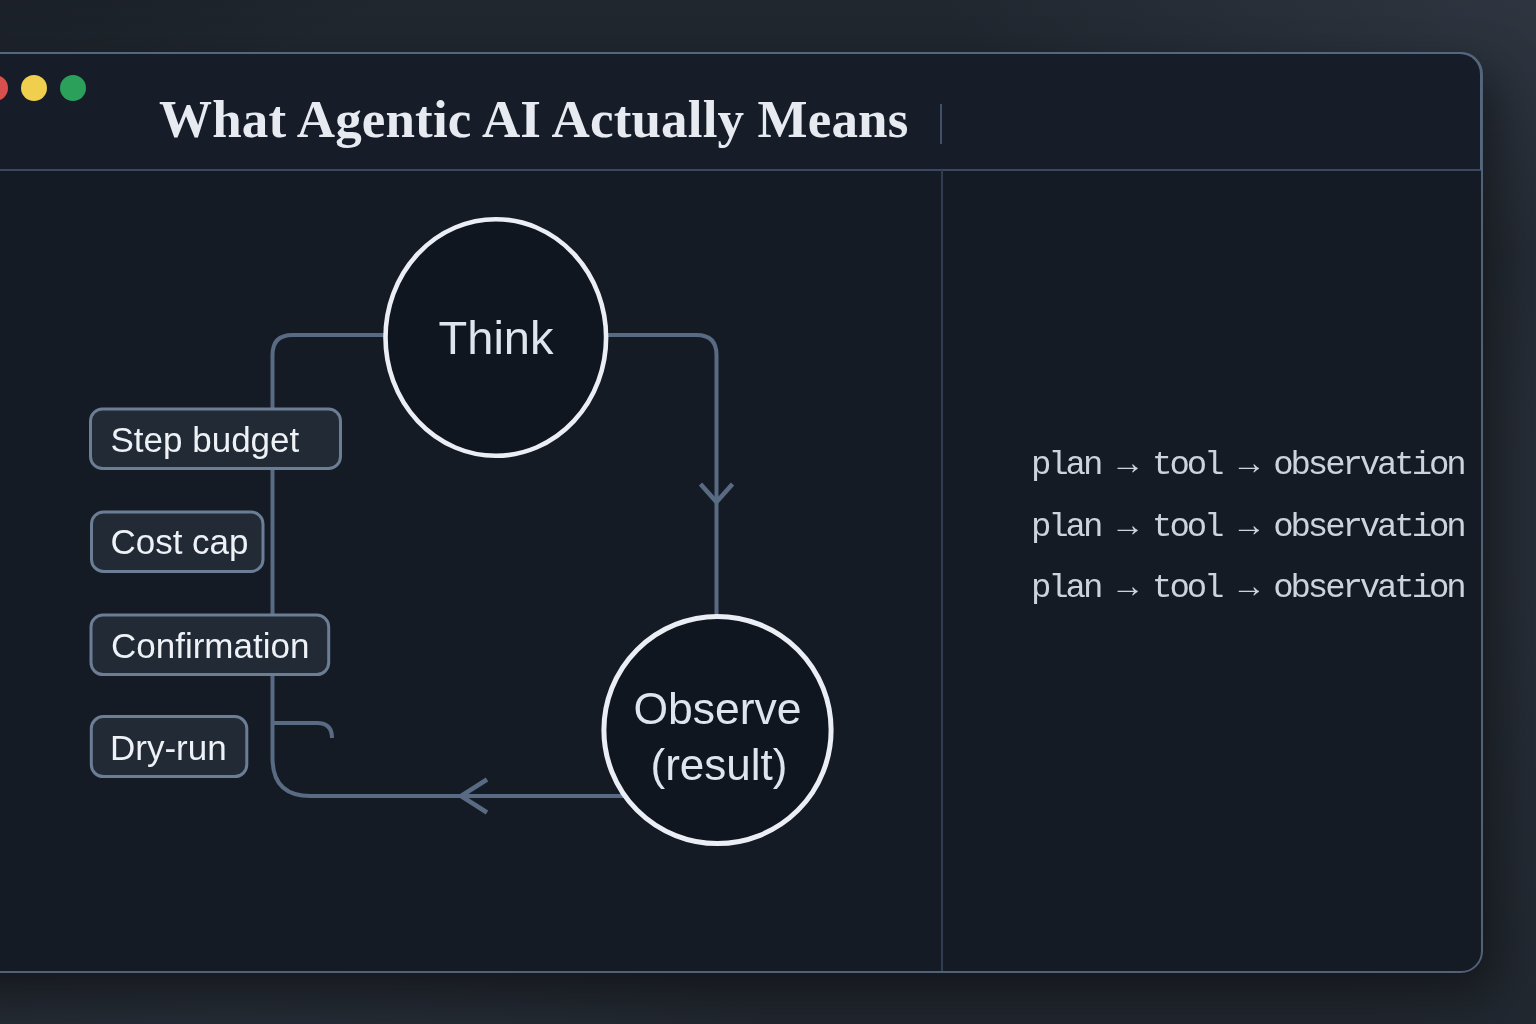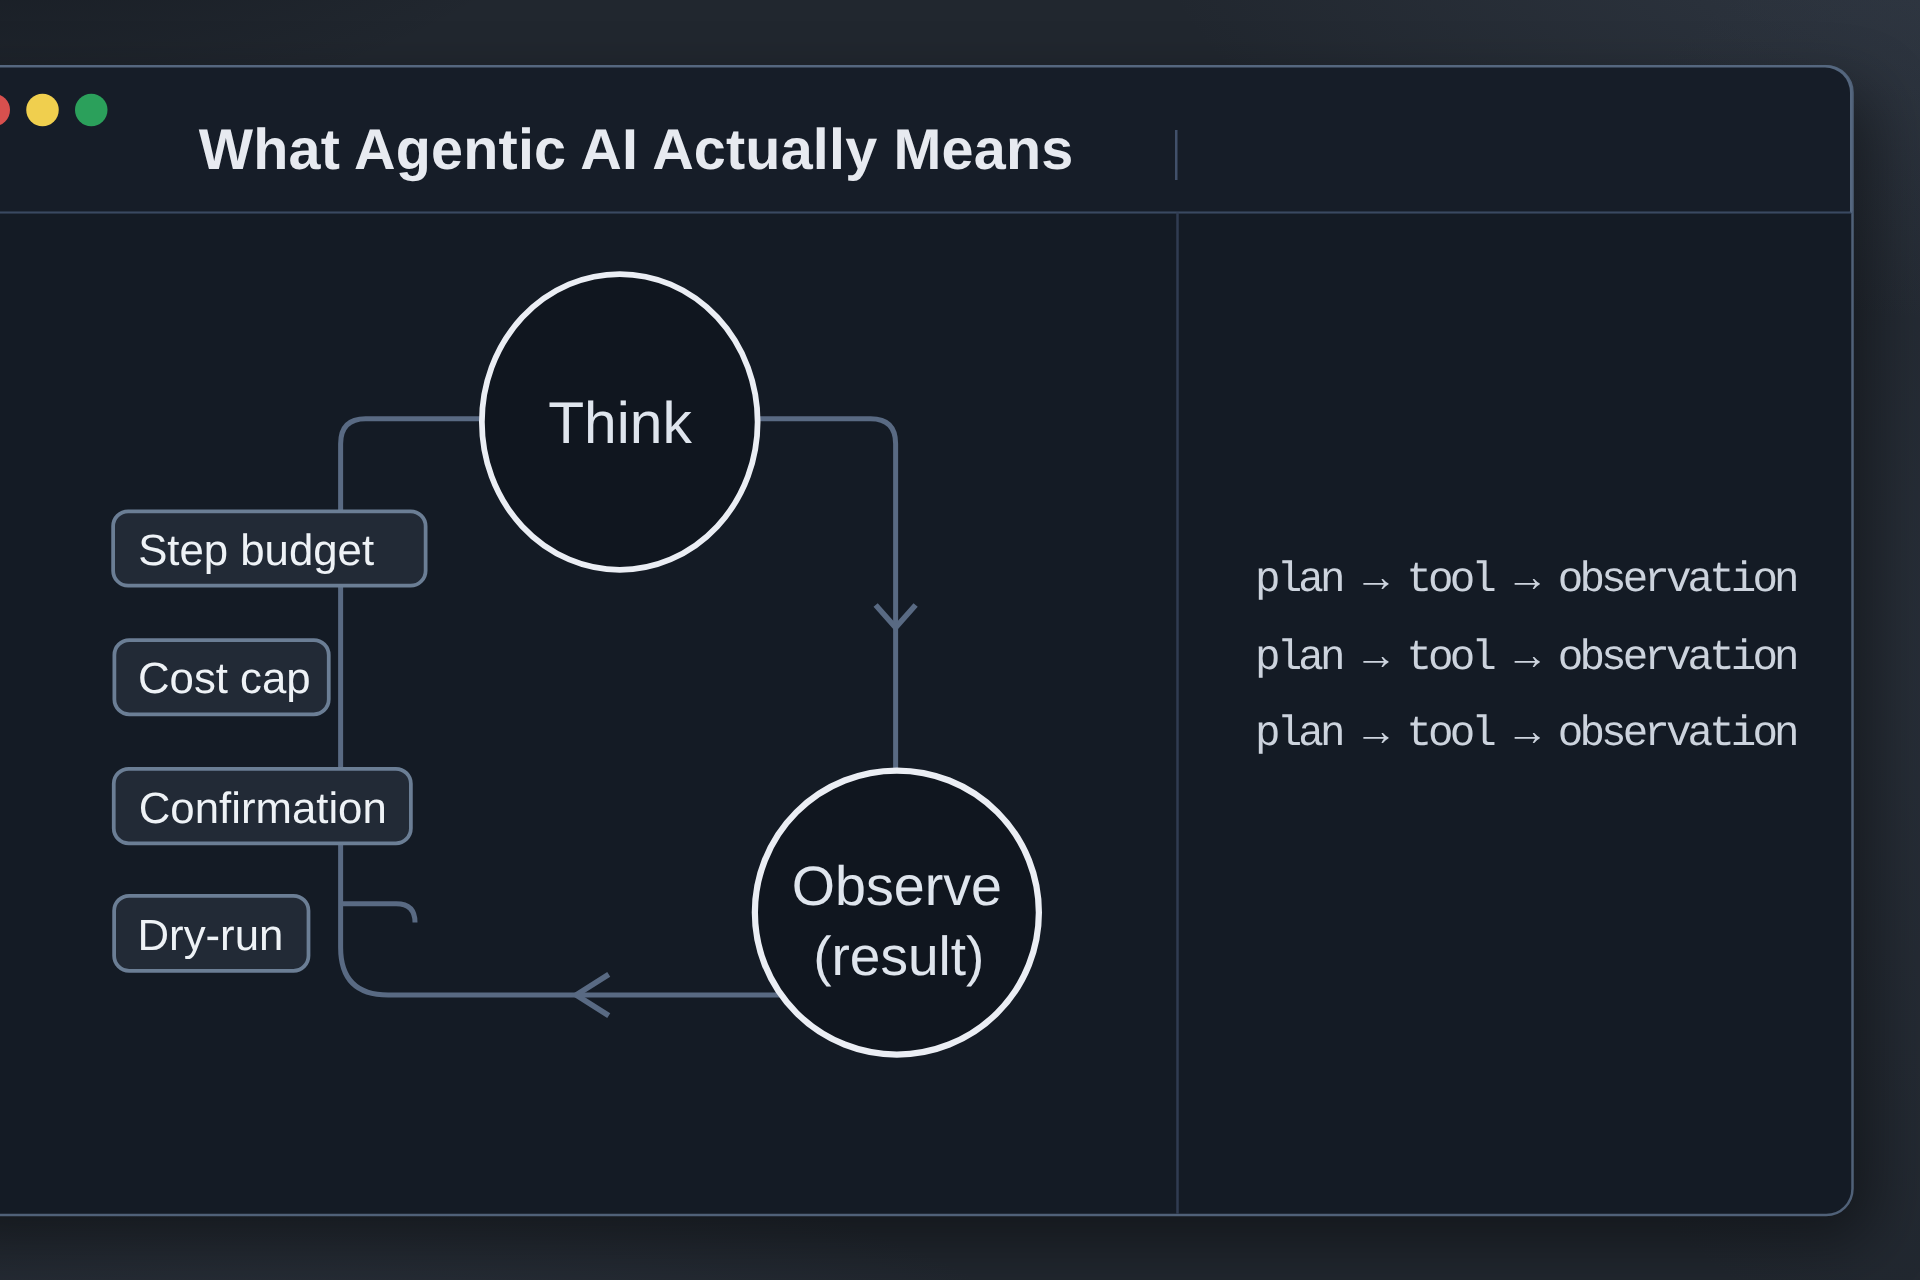--- a/index.html
+++ b/index.html
@@ -13,24 +13,24 @@
     font-family:"Liberation Sans", sans-serif;}
   #win{position:absolute;left:-60px;top:52px;width:1543px;height:921px;
     background:#141b25;border:2px solid #506178;box-sizing:border-box;
     border-radius:0 22px 22px 0;
     box-shadow:14px 20px 50px rgba(0,0,0,.42);}
   #titlebar{position:absolute;left:-60px;top:52px;width:1542px;height:119px;
     background:#161d28;border:2px solid #55677f;box-sizing:border-box;
     border-radius:0 22px 0 0;border-bottom:2px solid #3a4961;}
   .light{position:absolute;width:26px;height:26px;border-radius:50%;top:75px;}
   #title{position:absolute;left:159px;top:96px;line-height:47.5px;
-    font-size:46px;font-weight:bold;color:#e7eaf0;letter-spacing:0.15px;}
+    font-size:53px;font-weight:bold;color:#e7eaf0;letter-spacing:0.15px;font-family:Liberation Serif, serif;}
   #tbsep{position:absolute;left:940px;top:104px;width:2px;height:40px;background:#41506a;}
   #divider{position:absolute;left:941px;top:170px;width:2px;height:801px;background:#303c52;}
-  .mono{position:absolute;left:1004px;font-family:"Liberation Mono", monospace;
+  .mono{position:absolute;left:1031px;font-family:"Liberation Mono", monospace;
     font-size:34px;line-height:34px;letter-spacing:-3.1px;color:#ccd3dd;white-space:pre;}
 </style>
 </head>
 <body>
 <div id="stage">
   <div id="win"></div>
   <div id="titlebar"></div>
   <div class="light" style="left:-18px;background:#d8504e;"></div>
   <div class="light" style="left:21px;background:#f0cf4e;"></div>
   <div class="light" style="left:60px;background:#2ba05b;"></div>

